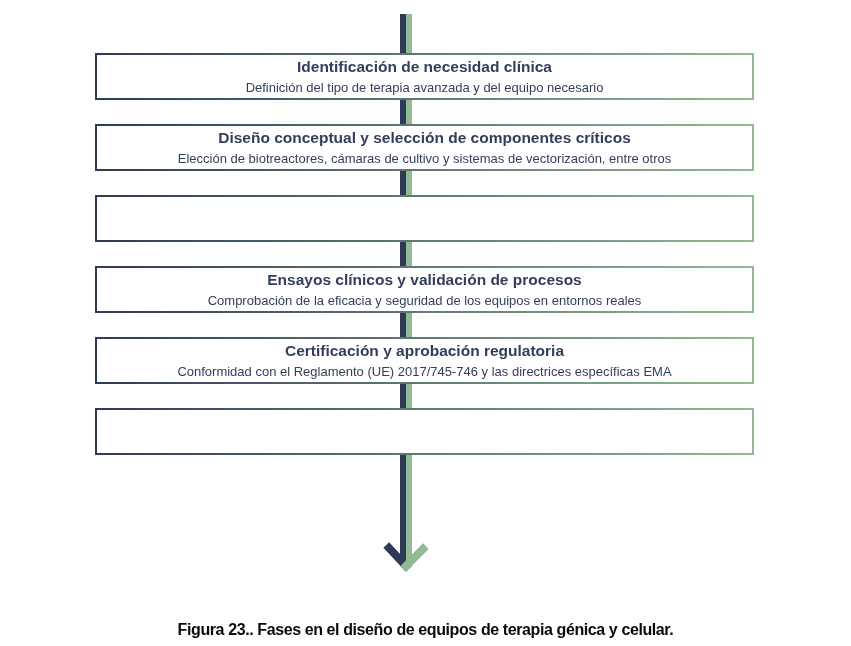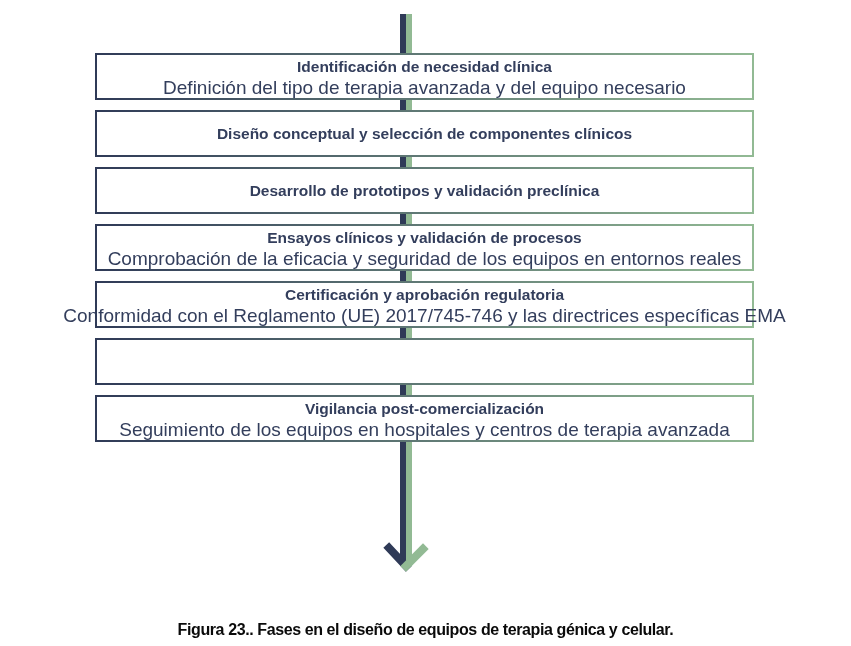--- a/index.html
+++ b/index.html
@@ -30,21 +30,21 @@
   .arrow-green-stroke { stroke: var(--green); stroke-width: 8; stroke-linecap: square; fill: none; }
 
   
   #flow-steps {
     position: absolute;
     left: 95px;
     top: 53px;
     width: 659px;
     display: flex;
     flex-direction: column;
-    gap: 10px;
+    gap: 24px;
     z-index: 1;
   }
   .step-box {
     box-sizing: border-box;
     height: 47px;
     background: #ffffff;
     border: 2px solid var(--navy);
     border-image: linear-gradient(90deg, var(--navy), var(--green)) 1;
     display: flex;
     flex-direction: column;
@@ -53,21 +53,21 @@
     text-align: center;
   }
   .step-title {
     font-size: 15.5px;
     line-height: 21px;
     font-weight: bold;
     color: var(--text);
     white-space: nowrap;
   }
   .step-desc {
-    font-size: 19px;
+    font-size: 13px;
     line-height: 21px;
     color: var(--text);
     white-space: nowrap;
   }
 
   
   #figure-caption {
     position: absolute;
     left: 0;
     right: 0;
@@ -91,41 +91,37 @@
     <line class="arrow-green-stroke" x1="40" y1="566" x2="57" y2="549"></line>
   </svg>
 
   <div id="flow-steps">
     <div class="step-box">
       <div class="step-title">Identificación de necesidad clínica</div>
       <div class="step-desc">Definición del tipo de terapia avanzada y del equipo necesario</div>
     </div>
 
     <div class="step-box">
-      <div class="step-title">Diseño conceptual y selección de componentes clínicos</div>
+      <div class="step-title">Diseño conceptual y selección de componentes críticos</div>
+      <div class="step-desc">Elección de biotreactores, cámaras de cultivo y sistemas de vectorización, entre otros</div>
     </div>
 
     <div class="step-box">
-      <div class="step-title">Desarrollo de prototipos y validación preclínica</div>
     </div>
 
     <div class="step-box">
       <div class="step-title">Ensayos clínicos y validación de procesos</div>
       <div class="step-desc">Comprobación de la eficacia y seguridad de los equipos en entornos reales</div>
     </div>
 
     <div class="step-box">
       <div class="step-title">Certificación y aprobación regulatoria</div>
       <div class="step-desc">Conformidad con el Reglamento (UE) 2017/745-746 y las directrices específicas EMA</div>
     </div>
 
     <div class="step-box">
     </div>
 
-    <div class="step-box">
-      <div class="step-title">Vigilancia post-comercialización</div>
-      <div class="step-desc">Seguimiento de los equipos en hospitales y centros de terapia avanzada</div>
-    </div>
   </div>
 
   <div id="figure-caption">Figura 23.. Fases en el diseño de equipos de terapia génica y celular.</div>
 
 </div>
 
 </body></html>

